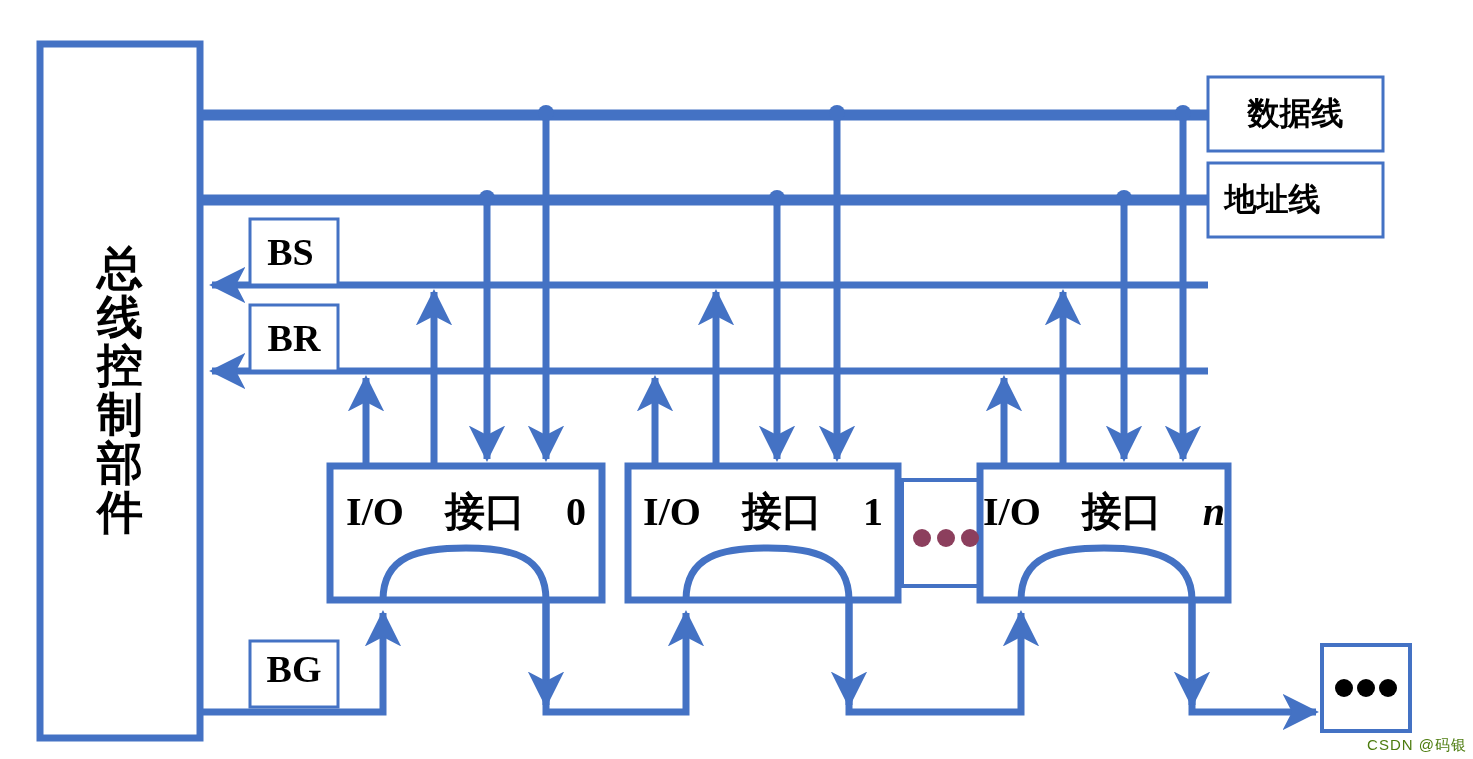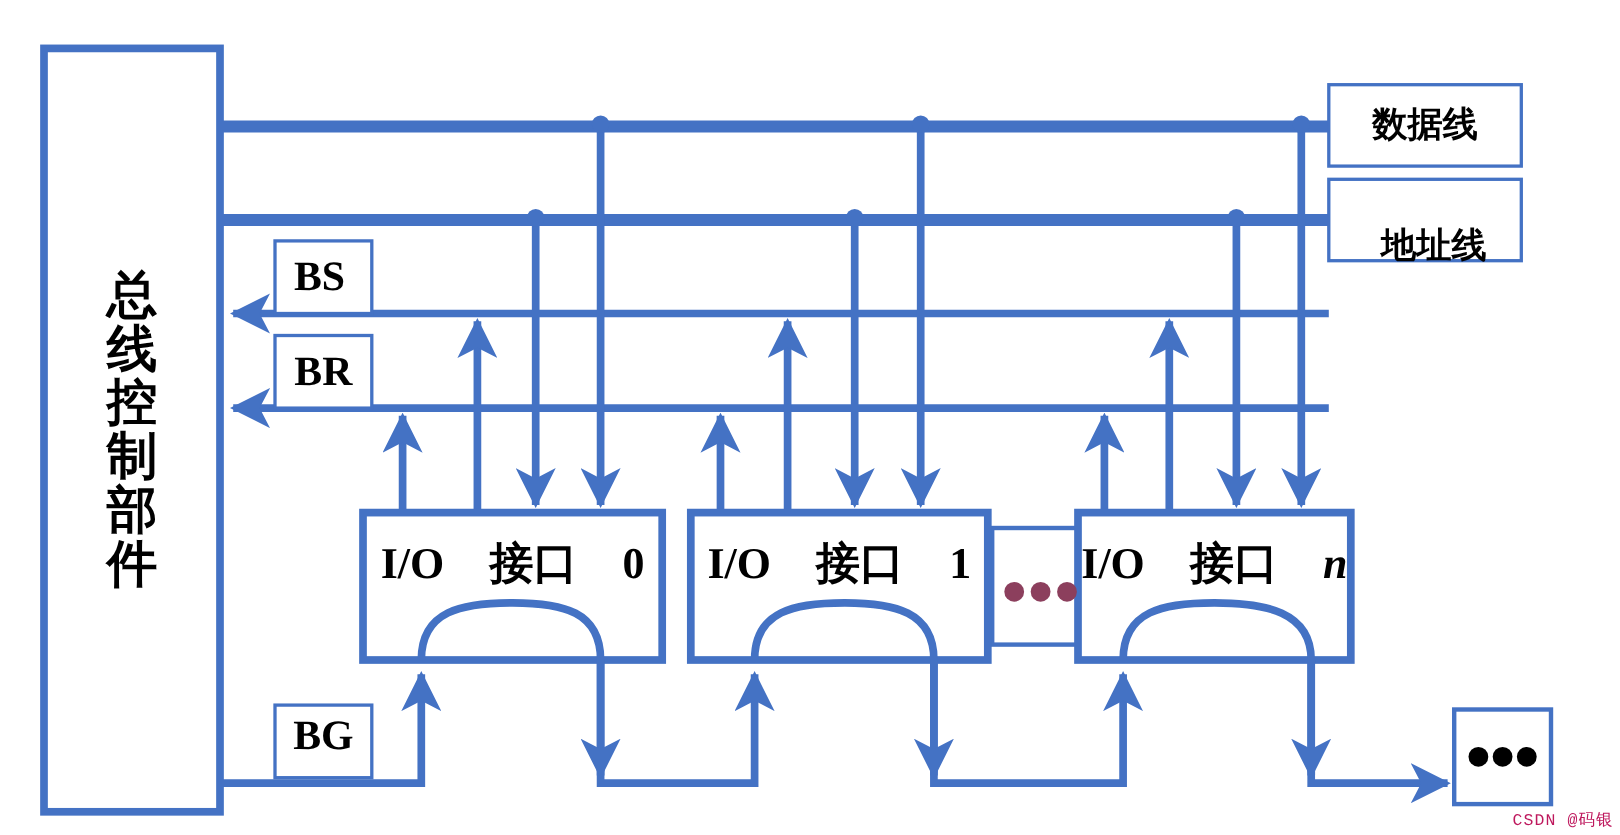--- a/index.html
+++ b/index.html
@@ -67,22 +67,22 @@
   }
   .reg-label {
     font-size: 38px;
     font-family: "Liberation Serif", "DejaVu Serif", serif;
   }
   .watermark {
     position: absolute;
     right: 6px;
     bottom: 4px;
     font-size: 15px;
-    color: #be185d;
-    font-family: Liberation Mono, monospace;
+    color: #4d7c0f;
+    font-family: Liberation Sans, sans-serif;
     letter-spacing: 1px;
   }
 </style>
 </head>
 <body>
 
 <div id="stage">
 
   <svg id="diagram" viewBox="0 0 1473 759">
     <defs>
@@ -175,21 +175,21 @@
     <span>总</span>
     <span>线</span>
     <span>控</span>
     <span>制</span>
     <span>部</span>
     <span>件</span>
   </div>
 
   <div class="lbl lbl-cn bus-label" style="left:1208px; top:77px; width:175px; height:74px;">数据线</div>
 
-  <div class="lbl lbl-cn bus-label" style="left:1216px; top:163px; width:175px; height:74px;margin-top:24px;">地址线</div>
+  <div class="lbl lbl-cn bus-label" style="left:1185px; top:163px; width:175px; height:74px;">地址线</div>
 
   <div class="lbl reg-label" style="left:250px; top:219px; width:81px; height:66px;">BS</div>
   <div class="lbl reg-label" style="left:250px; top:305px; width:88px; height:66px;">BR</div>
   <div class="lbl reg-label" style="left:250px; top:641px; width:88px; height:56px;">BG</div>
 
   <div class="lbl io-label" style="left:330px; top:478px; width:272px; height:66px;">
     <span>I/O</span>
       <span class="cjk">接口</span>
       <span>0</span>
   </div>

